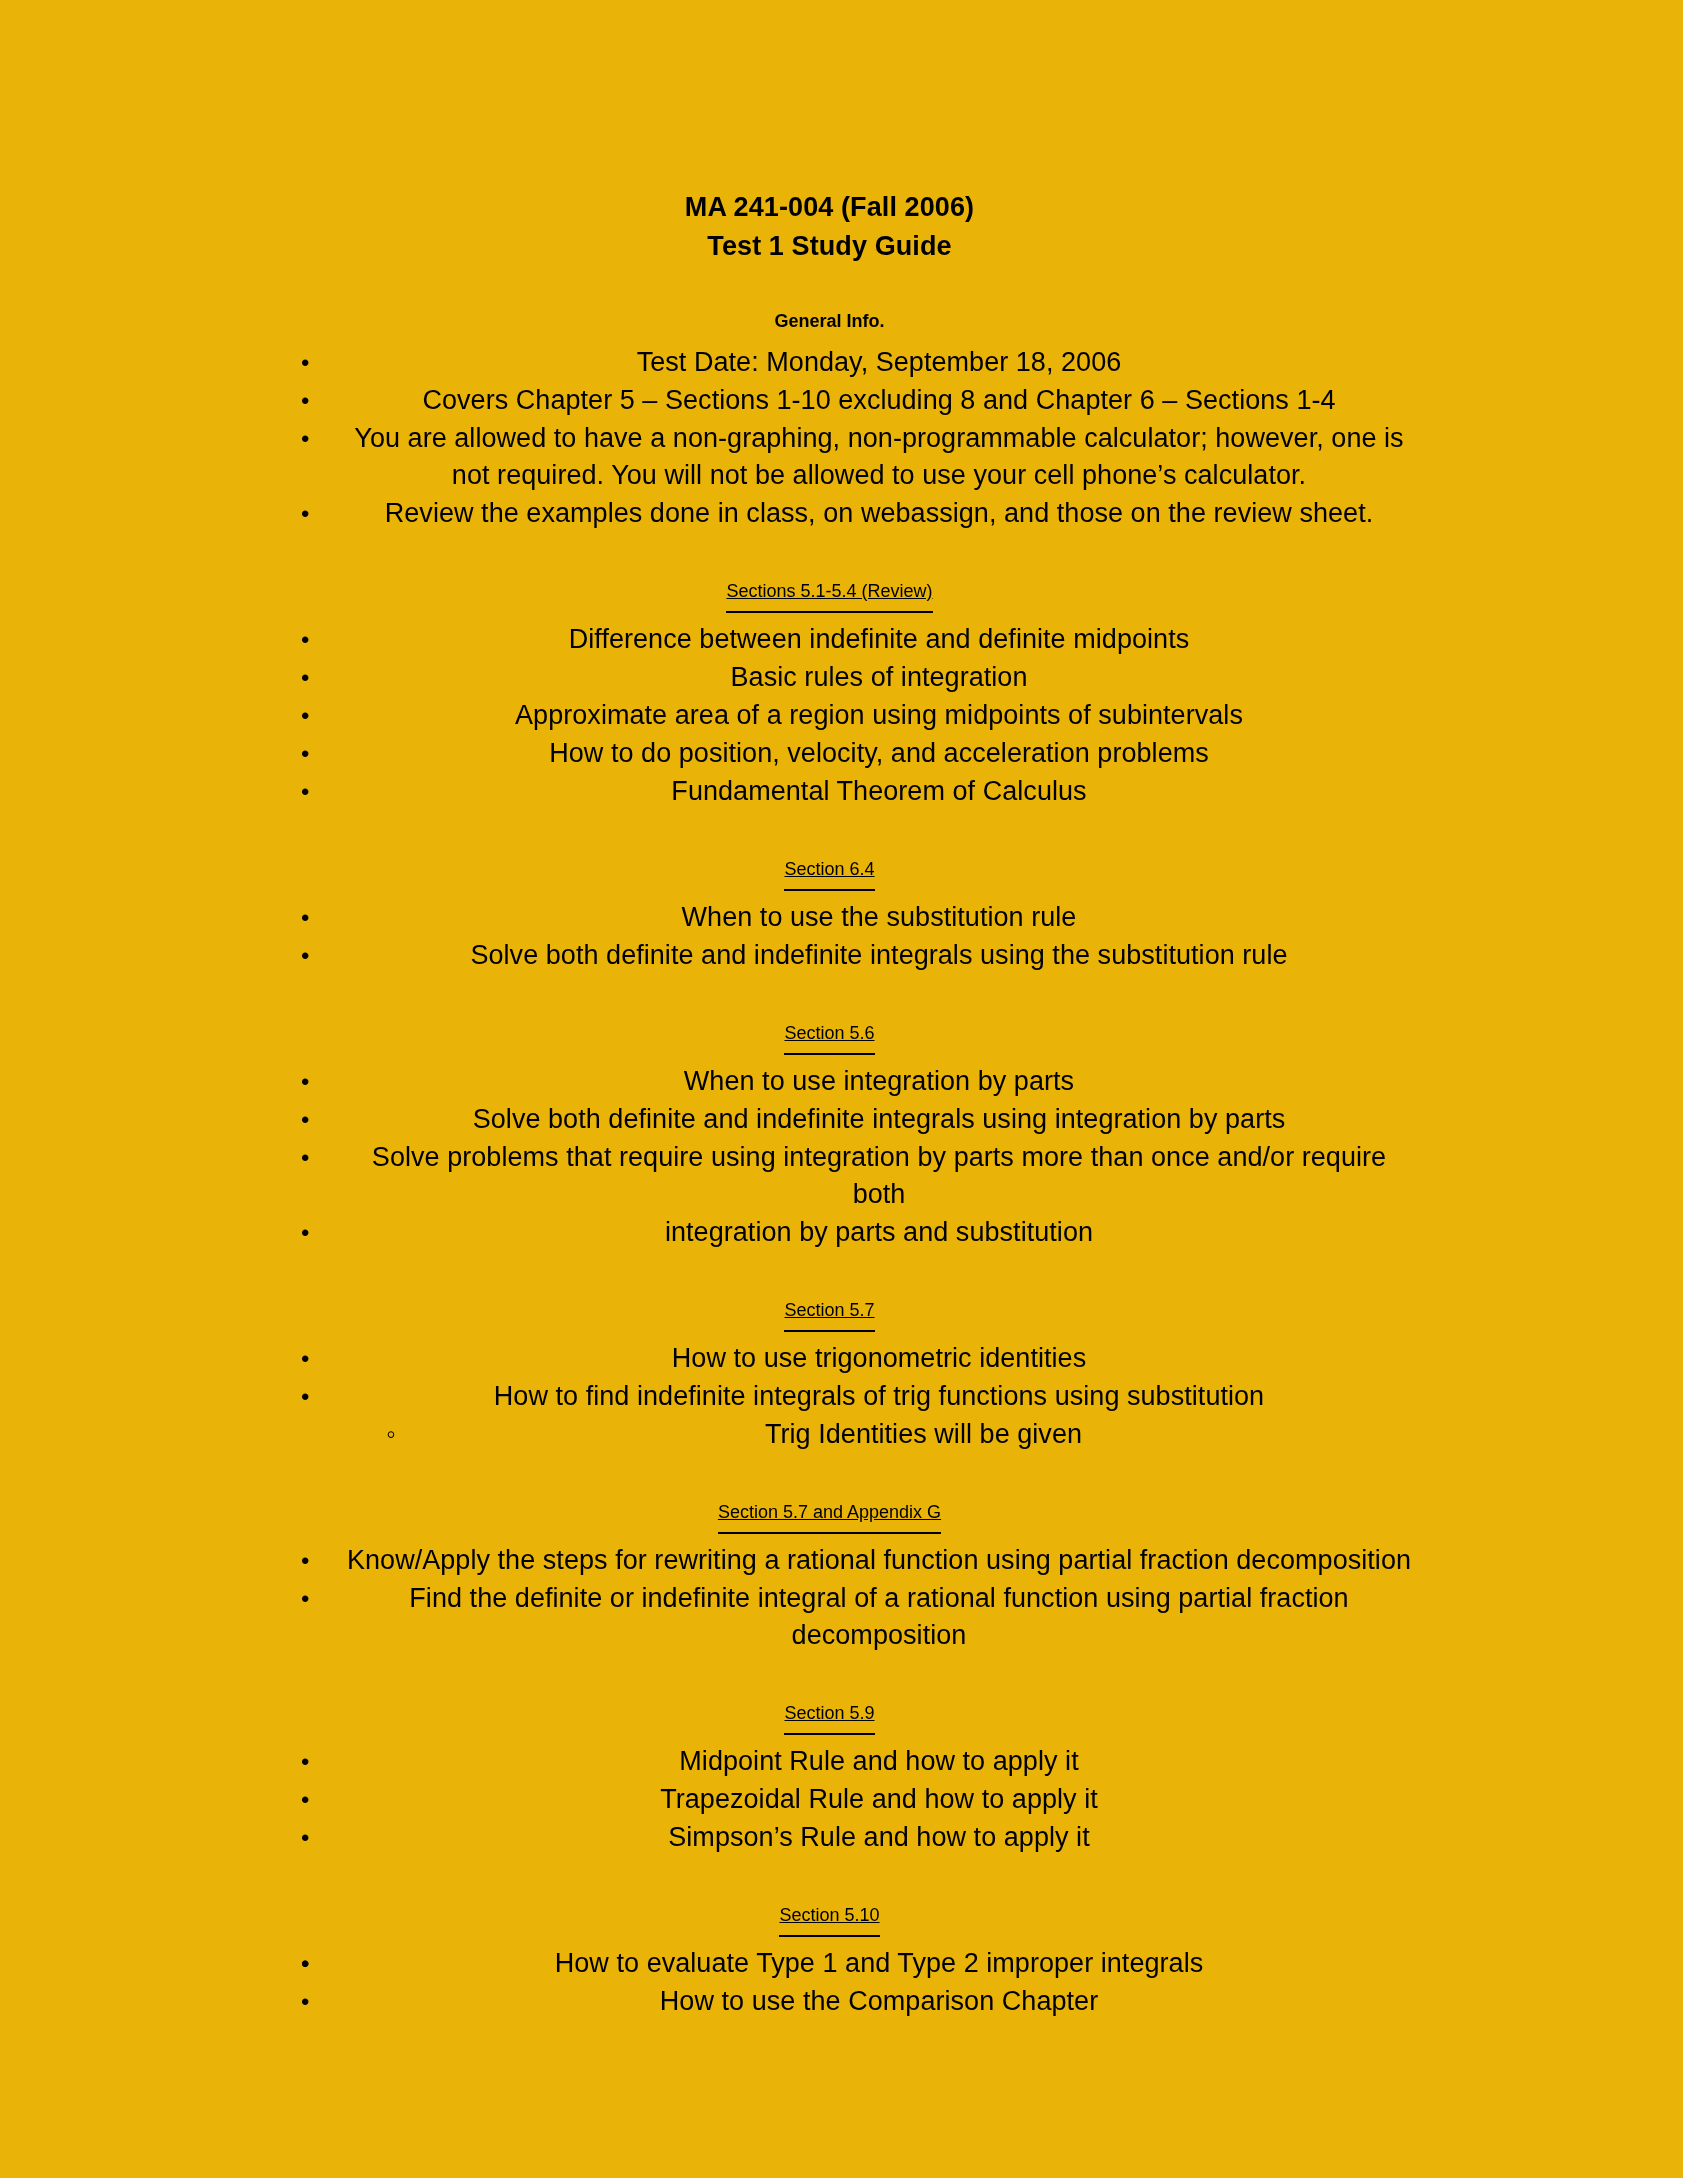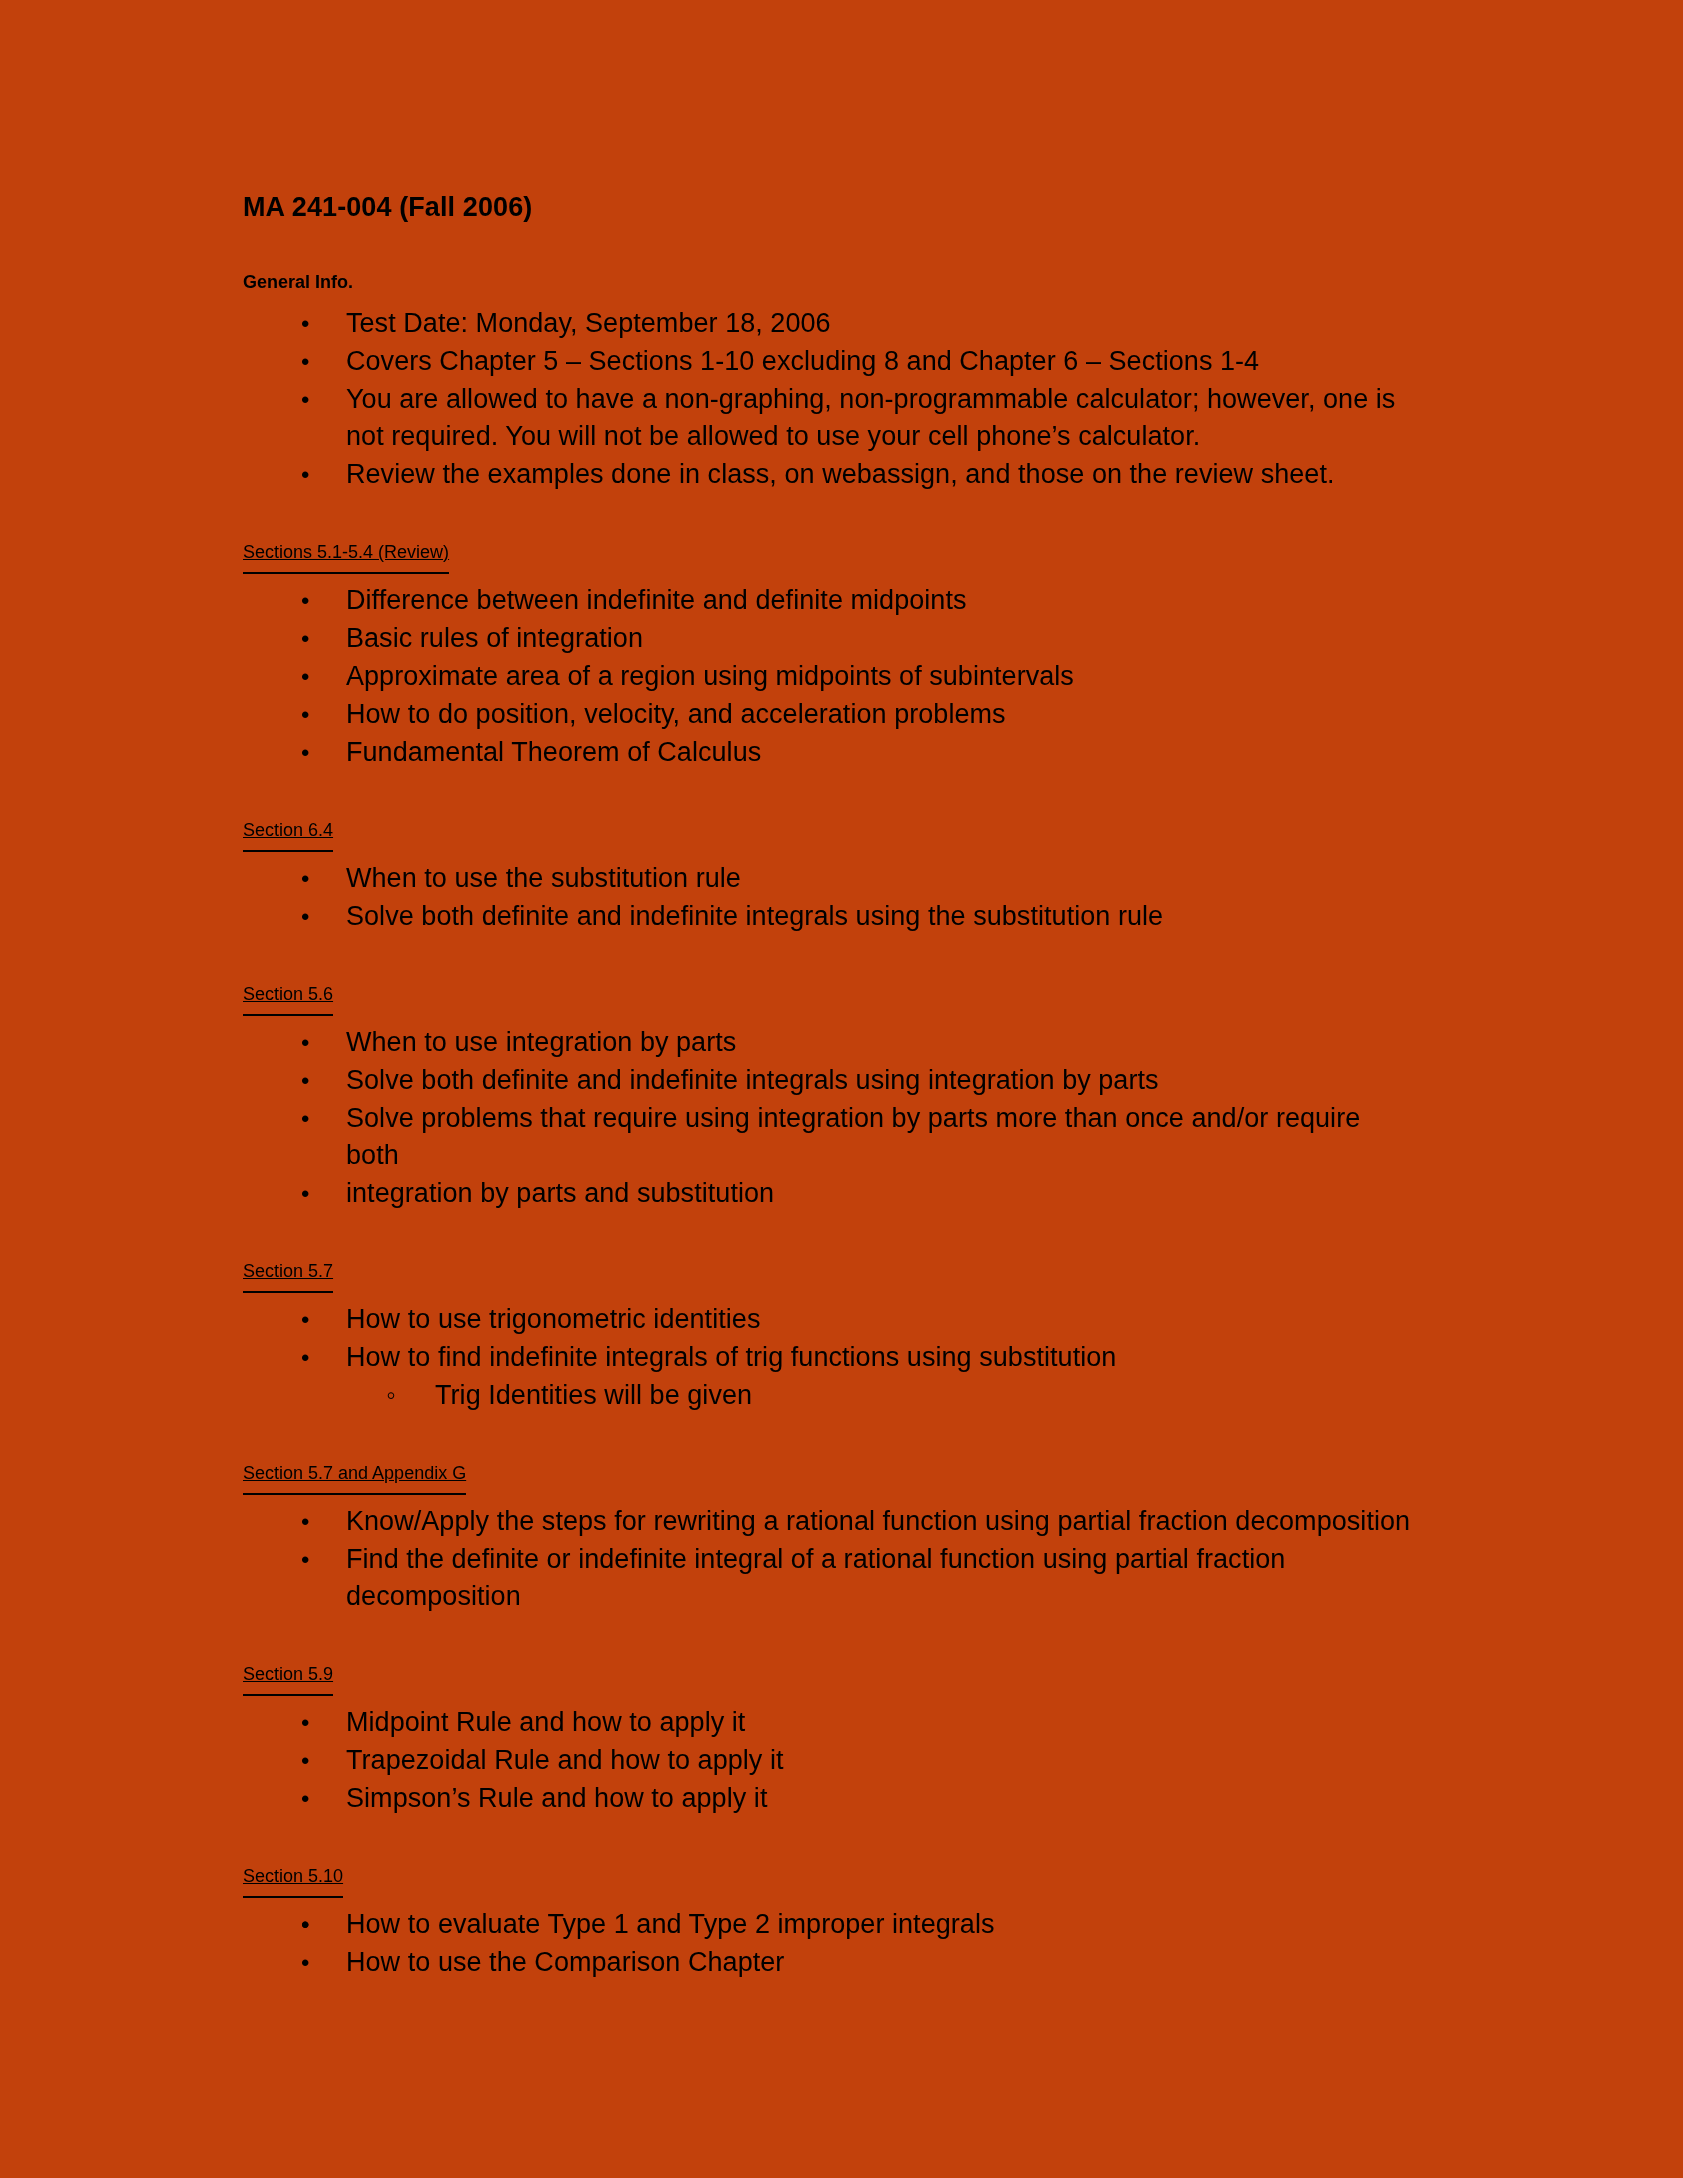--- a/index.html
+++ b/index.html
@@ -12,23 +12,24 @@
     width: 1683px;
     height: 2178px;
     font-family: "Liberation Sans", sans-serif;
     color: #000000;
     -webkit-font-smoothing: none;
   }
   .page {
     position: relative;
     width: 1683px;
     height: 2178px;
-    background: #c2410c;
+    background: #eab308;
     box-sizing: border-box;
     padding: 188px 248px 0 243px;
+    text-align: center;
   }
   .doc {
     width: 1173px;
   }
   
   .doc-title {
     font-weight: bold;
     font-size: 27px;
     line-height: 39px;
     letter-spacing: 0.1px;
@@ -101,20 +102,21 @@
   }
 </style>
 </head>
 <body>
 
 <div class="page">
   <div class="doc">
 
     <div class="doc-title">
       <span class="doc-title-line">MA 241-004 (Fall 2006)</span>
+      <span class="doc-title-line">Test 1 Study Guide</span>
     </div>
 
     <div class="section-spacer"></div>
 
     <div id="sections-container">
         <div class="section">
           <span class="section-heading">General Info.</span>
           <ul class="bullets">
             <li class=""><span class="marker bullet-dot"></span><span class="li-text">Test Date: Monday, September 18, 2006</span></li>
             <li class=""><span class="marker bullet-dot"></span><span class="li-text">Covers Chapter 5 – Sections 1-10 excluding 8 and Chapter 6 – Sections 1-4</span></li>

